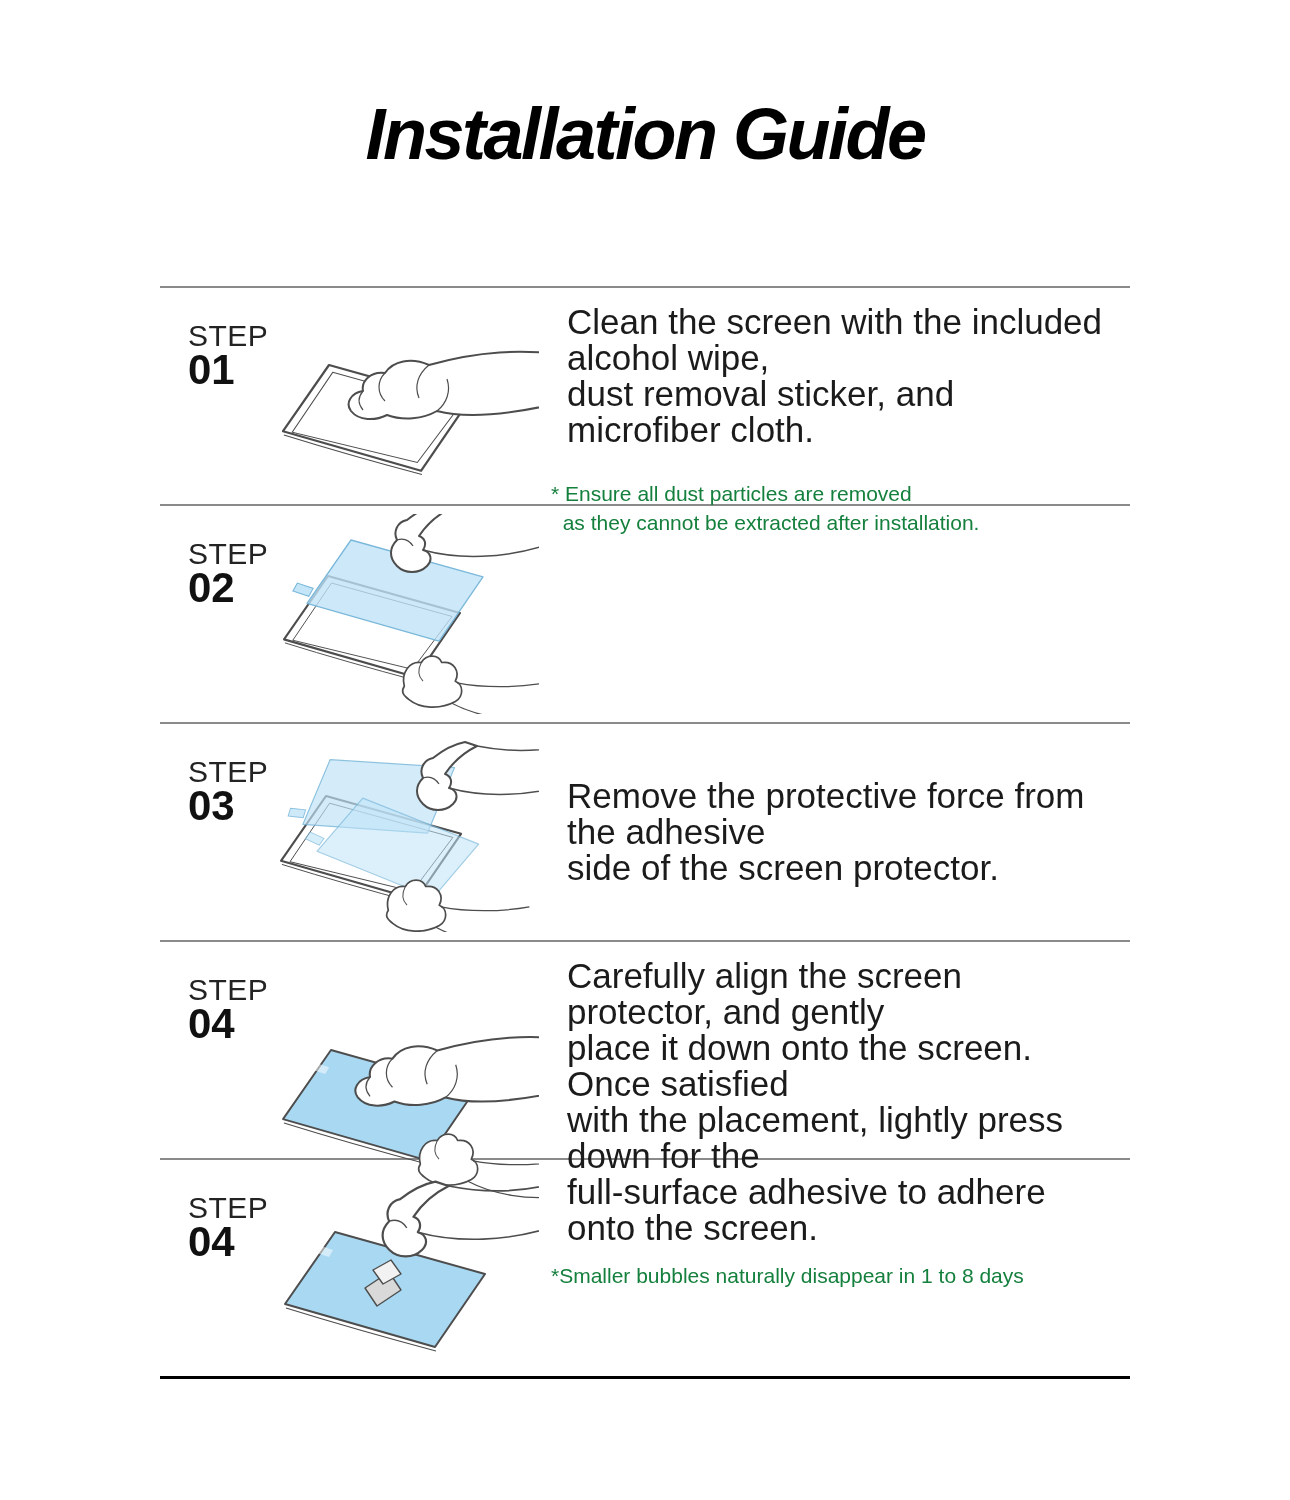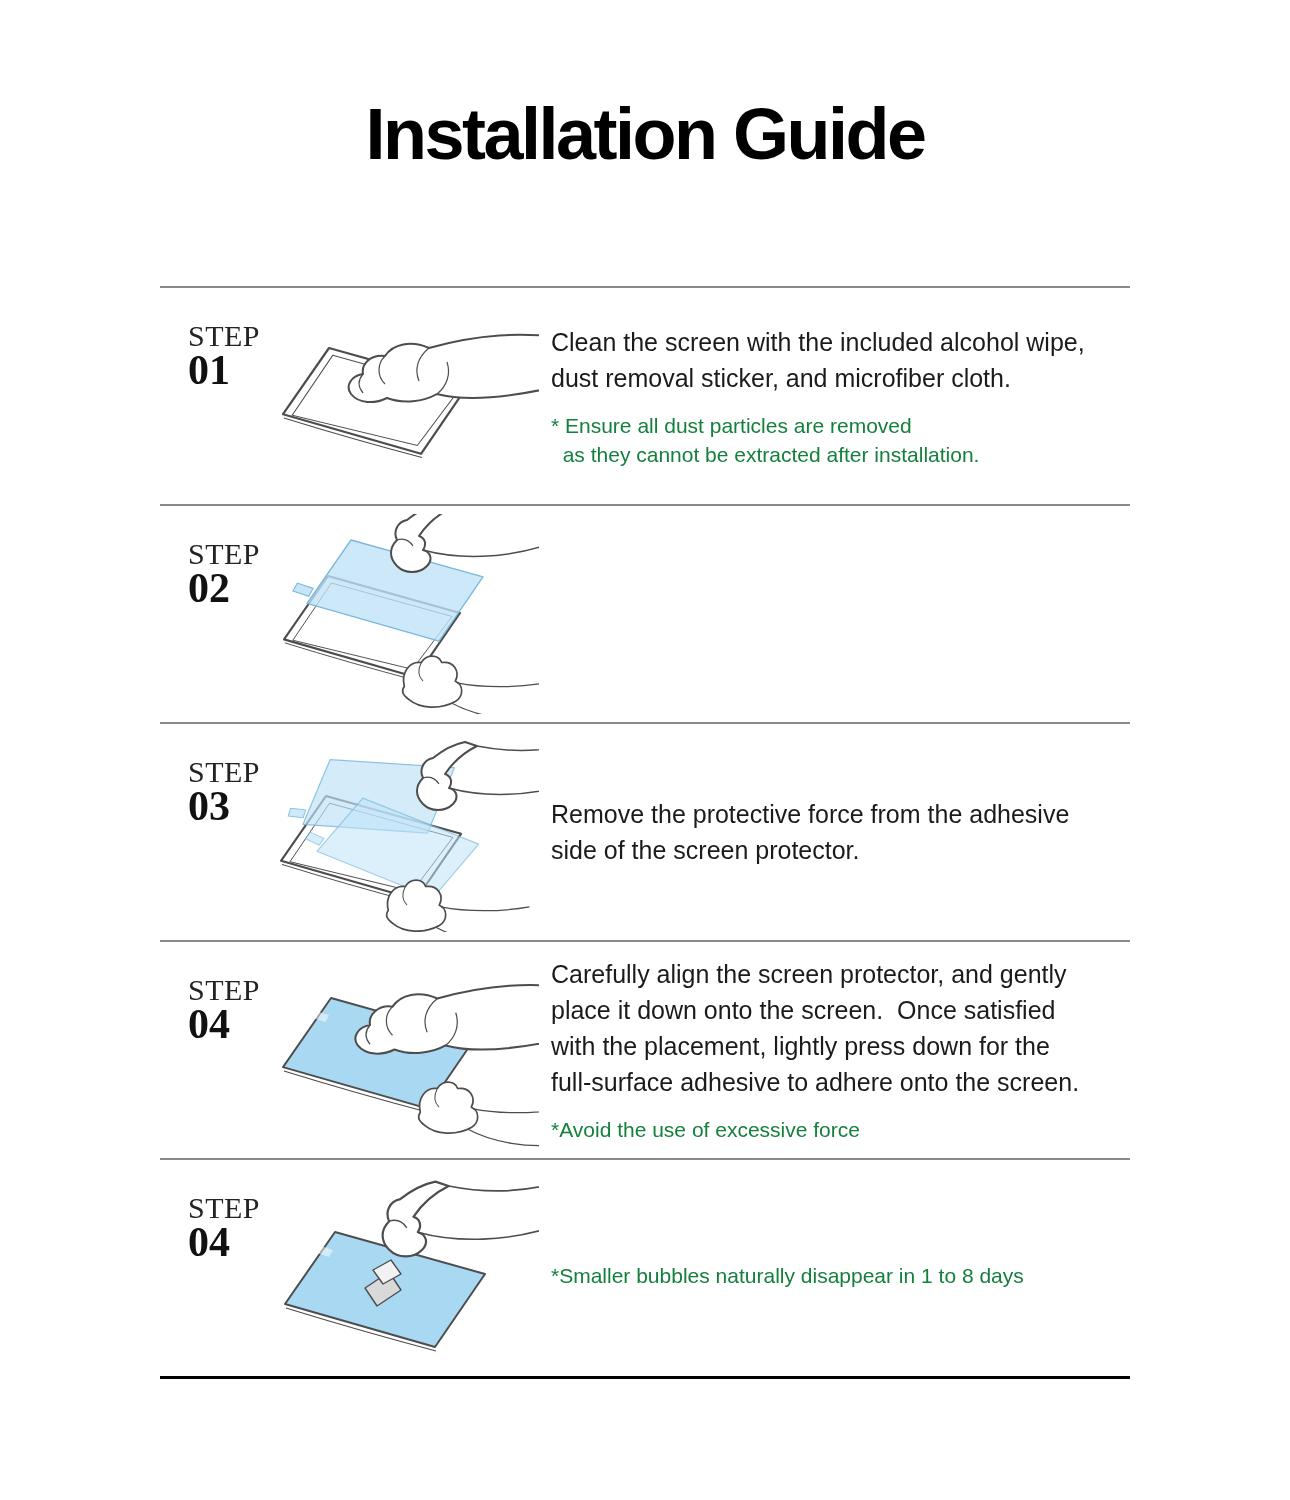--- a/index.html
+++ b/index.html
@@ -17,37 +17,37 @@
   }
   .title {
     margin: 0;
     padding-top: 96px;
     text-align: center;
     font-size: 72px;
     line-height: 76px;
     font-weight: 800;
     letter-spacing: -2.5px;
     color: #000000;
+    font-style: italic;
   }
   .steps {
     width: 970px;
     margin: 114px auto 0 auto;
     border-bottom: 3px solid #000000;
   }
   .step-row {
     display: grid;
     grid-template-columns: 117px 262px 1fr;
     height: 218px;
     box-sizing: border-box;
     border-top: 2px solid #8a8a8a;
   }
   .step-label {
     padding: 32px 0 0 28px;
     color: #232323;
-    font-family: Liberation Serif, serif;
   }
   .step-word {
     font-size: 30px;
     line-height: 32px;
     font-weight: 400;
     letter-spacing: 0.5px;
   }
   .step-num {
     font-size: 42px;
     line-height: 34px;
@@ -61,22 +61,22 @@
     justify-content: center;
   }
   .step-text {
     display: flex;
     flex-direction: column;
     justify-content: center;
     padding-left: 12px;
     padding-right: 8px;
   }
   .desc {
-    margin: 0;
-    font-size: 25px;
+    margin: 16px;
+    font-size: 35px;
     line-height: 36px;
     color: #1b1b1b;
     white-space: pre-line;
   }
   .note {
     margin: 15px 0 0 0;
     font-size: 21px;
     line-height: 29px;
     color: #15803d;
     white-space: pre-line;
@@ -195,21 +195,20 @@
           <use href="#tabletB" transform="translate(6,48) scale(0.96)"></use>
           <use href="#handR" transform="translate(40,24) scale(1.02)"></use>
           <use href="#thumbHand" transform="translate(128,130) scale(0.85)"></use>
         </svg>
       </div>
       <div class="step-text">
         <p class="desc">Carefully align the screen protector, and gently
 place it down onto the screen.&nbsp; Once satisfied
 with the placement, lightly press down for the
 full-surface adhesive to adhere onto the screen.</p>
-        <p class="note">*Avoid the use of excessive force</p>
       </div>
     </section>
 
     <section class="step-row">
       <div class="step-label">
         <div class="step-word">STEP</div>
         <div class="step-num">04</div>
       </div>
       <div class="step-illustration">
         <svg class="illu" width="262" height="200" viewBox="0 0 262 200">

